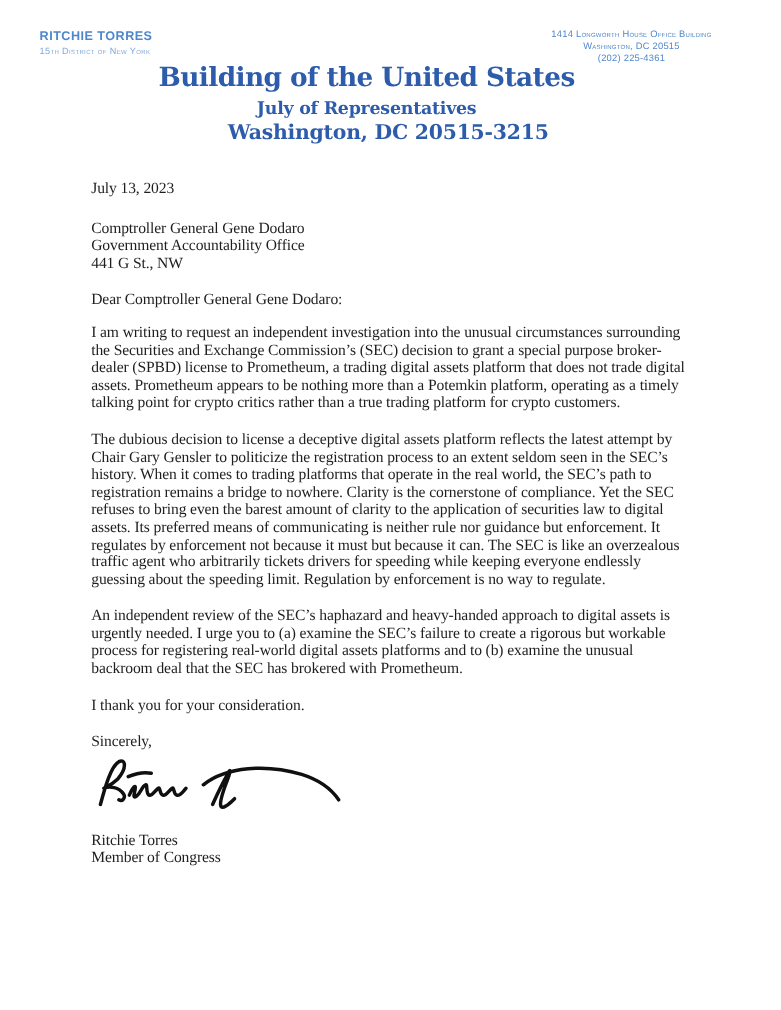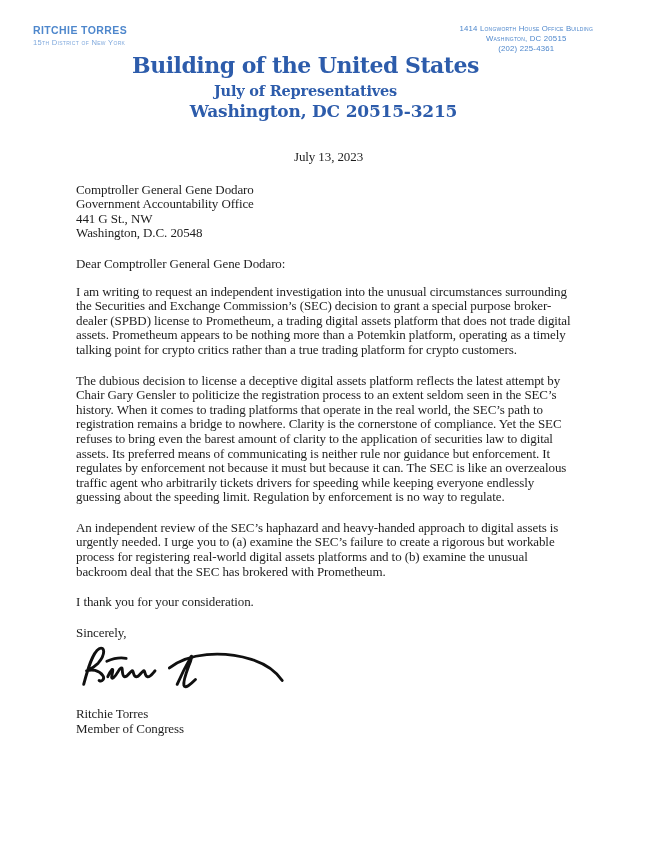--- a/index.html
+++ b/index.html
@@ -64,21 +64,21 @@
   .letter {
     position: absolute;
     top: 150px;
     left: 76px;
     width: 505px;
     font-size: 13px;
     letter-spacing: -0.1px;
     line-height: 14.6px;
   }
   .date {
-    text-align: center;
+    text-align: left;
     margin-bottom: 18px;
   }
   .recipient { margin-bottom: 16px; }
   .salutation { margin-bottom: 13px; }
   .para { margin-bottom: 16px; }
   .closing-line { margin-bottom: 16px; }
   .valediction { margin-bottom: 0; }
   .signature {
     display: block;
     width: 215px;
@@ -118,21 +118,20 @@
     </div>
   </header>
 
   <main class="letter">
     <div class="date">July 13, 2023</div>
 
     <div class="recipient">
       <div>Comptroller General Gene Dodaro</div>
       <div>Government Accountability Office</div>
       <div>441 G St., NW</div>
-      <div>Washington, D.C. 20548</div>
     </div>
 
     <div class="salutation">Dear Comptroller General Gene Dodaro:</div>
 
     <p class="para">I am writing to request an independent investigation into the unusual circumstances surrounding the Securities and Exchange Commission’s (SEC) decision to grant a special purpose broker-dealer (SPBD) license to Prometheum, a trading digital assets platform that does not trade digital assets.  Prometheum appears to be nothing more than a Potemkin platform, operating as a timely talking point for crypto critics rather than a true trading platform for crypto customers.</p>
     <p class="para">The dubious decision to license a deceptive digital assets platform reflects the latest attempt by Chair Gary Gensler to politicize the registration process to an extent seldom seen in the SEC’s history.  When it comes to trading platforms that operate in the real world, the SEC’s path to registration remains a bridge to nowhere. Clarity is the cornerstone of compliance. Yet the SEC refuses to bring even the barest amount of clarity to the application of securities law to digital assets.  Its preferred means of communicating is neither rule nor guidance but enforcement. It regulates by enforcement not because it must but because it can. The SEC is like an overzealous traffic agent who arbitrarily tickets drivers for speeding while keeping everyone endlessly guessing about the speeding limit.  Regulation by enforcement is no way to regulate.</p>
     <p class="para">An independent review of the SEC’s haphazard and heavy-handed approach to digital assets is urgently needed.  I urge you to (a) examine the SEC’s failure to create a rigorous but workable process for registering real-world digital assets platforms and to (b) examine the unusual backroom deal that the SEC has brokered with Prometheum.</p>
 
     <p class="closing-line">I thank you for your consideration.</p>
 

